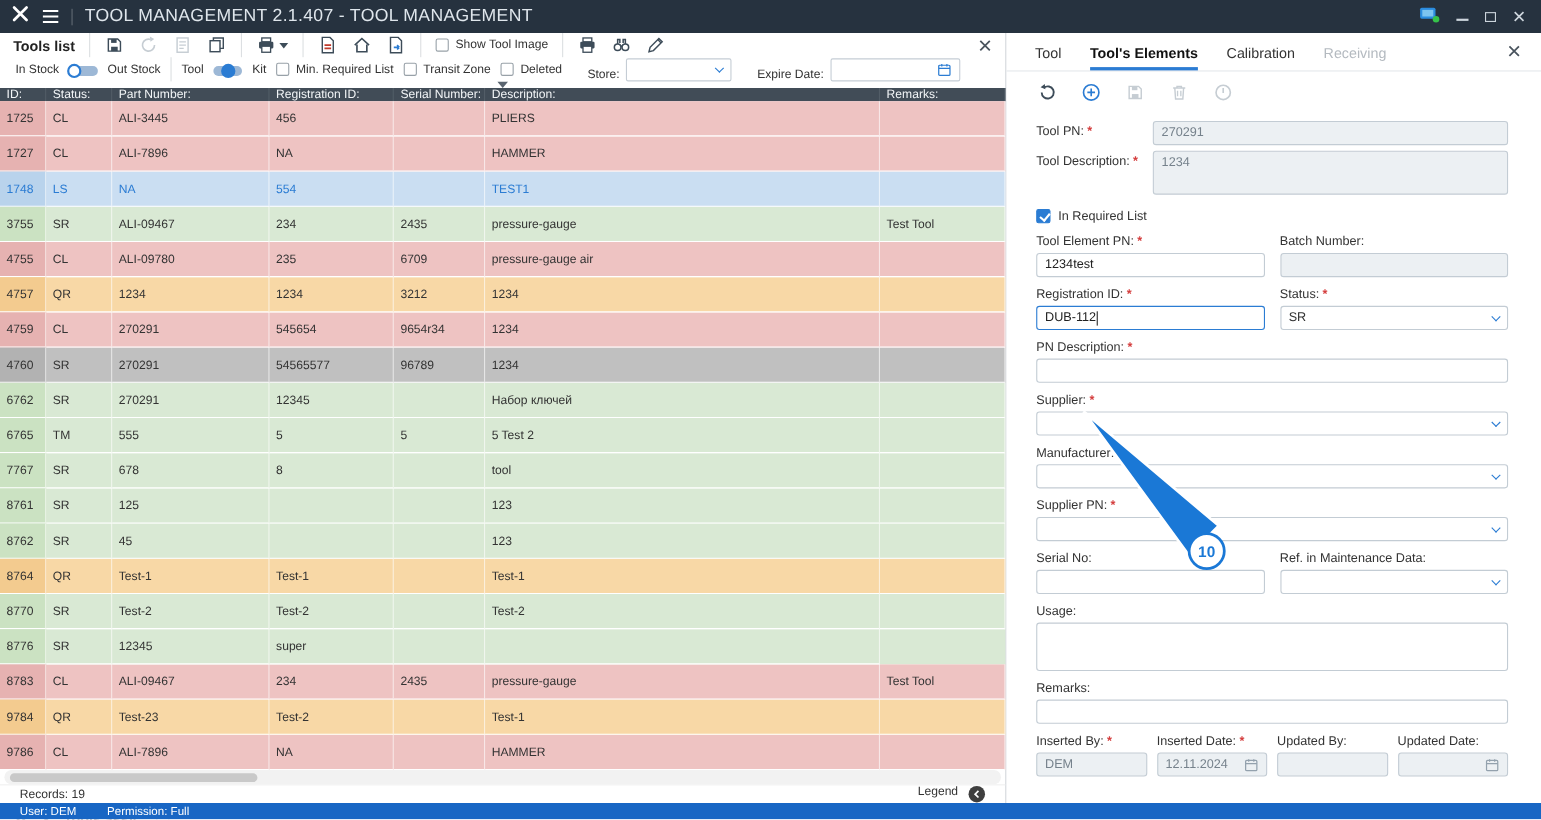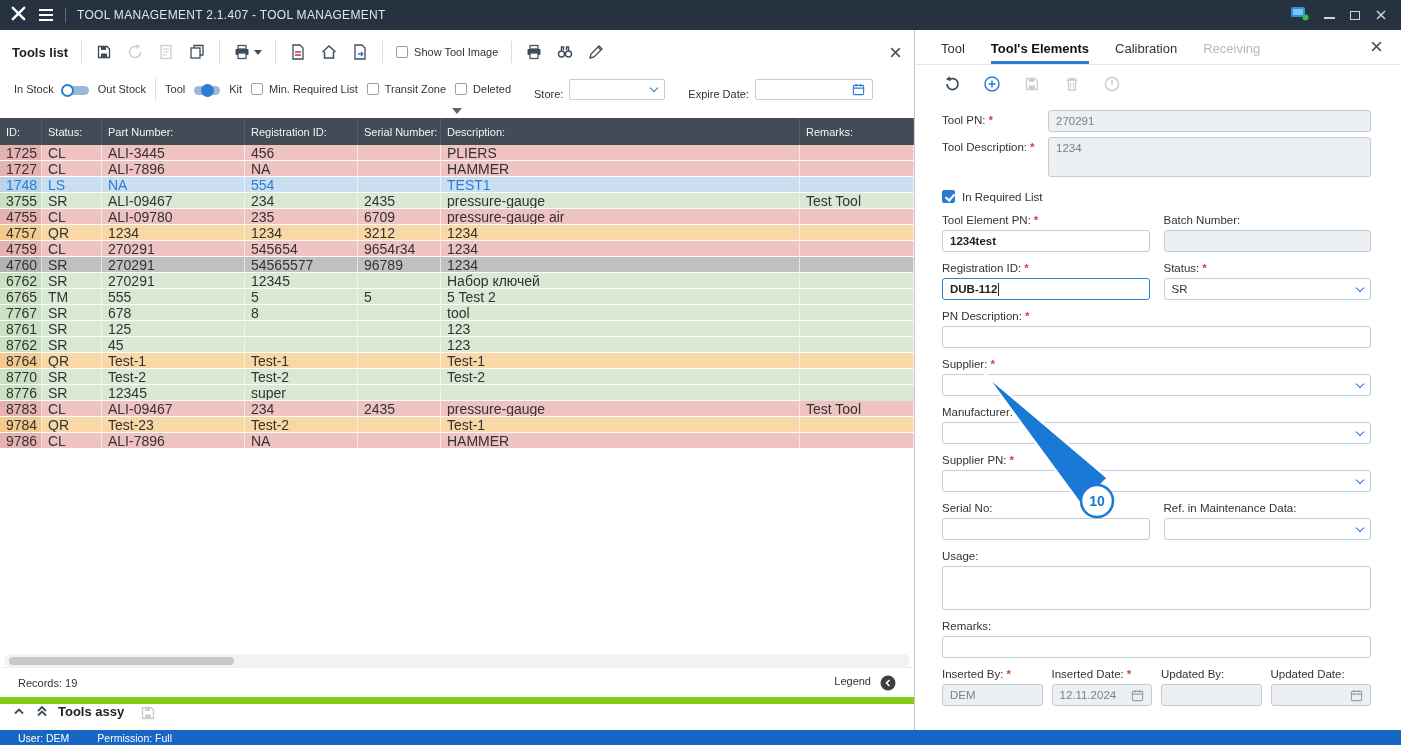--- a/index.html
+++ b/index.html
@@ -3,21 +3,21 @@
 <meta charset="utf-8">
 <style>
 *{box-sizing:border-box;margin:0;padding:0}
 html,body{width:1401px;height:745px}
 body{font-family:"Liberation Sans","DejaVu Sans",sans-serif;overflow:hidden;background:#fff}
 .page{position:relative;width:1401px;height:745px;overflow:hidden;background:#fff}
 
 
 .titlebar{position:absolute;top:0;left:0;right:0;height:30px;background:#26323f;display:flex;align-items:center;color:#e9eef3;padding:0 10px;gap:11px}
 .tb-sep{width:1px;height:15px;background:rgba(255,255,255,.28)}
-.tb-title{font-size:12px;letter-spacing:.3px;color:#dfe6ec}
+.tb-title{font-size:16px;letter-spacing:.3px;color:#dfe6ec}
 .tb-right{margin-left:auto;display:flex;align-items:center;gap:15px;padding-right:4px}
 .win-min{width:11px;height:2px;background:#cdd5dc;margin-top:6px}
 .win-max{width:10px;height:9px;border:1.5px solid #cdd5dc}
 .x-ic{color:#cdd5dc;display:block}
 
 
 .main{position:absolute;top:30px;bottom:15px;left:0;right:0;display:flex}
 .left{width:915px;display:flex;flex-direction:column;border-right:1px solid #c7ccd1;background:#fff}
 .right{flex:1;background:#fff;display:flex;flex-direction:column;position:relative}
 
@@ -50,21 +50,21 @@
 .cal.blue{color:#2b7cd3}
 .cal.gray{color:#93a1ad}
 
 
 .collapse-strip{height:14px;display:flex;align-items:center;justify-content:center}
 
 
 .thead,.trow{display:grid;grid-template-columns:42px 60px 143px 113px 83px 359px 1fr}
 .thead{background:#414c57;height:27px}
 .th{display:flex;align-items:center;padding-left:6px;font-size:11px;color:#f2f5f7;border-right:1px solid #525d67;white-space:nowrap;overflow:hidden}
-.trow{height:16px;font-size:14px;color:#333}
+.trow{height:32px;font-size:11px;color:#333}
 .td{display:flex;align-items:center;padding-left:6px;white-space:nowrap;overflow:hidden;border-right:1px solid rgba(255,255,255,.6);border-bottom:1px solid #fff}
 .trow.red{background:#eec3c2}.trow.red .c0{background:#e6b2b1}
 .trow.blue{background:#cadef2}.trow.blue .c0{background:#b9d3ec}
 .trow.green{background:#d9e9d4}.trow.green .c0{background:#cbe2c2}
 .trow.orange{background:#f8d8a6}.trow.orange .c0{background:#f3cb8f}
 .trow.selected{background:#c0c0c0}.trow.selected .c0{background:#b2b2b2}
 .filler{flex:1;background:#fff}
 .hscroll{height:13px;margin:0 4px;background:#f2f2f2;border-radius:7px;position:relative;flex:none}
 .hthumb{position:absolute;left:5px;top:2.5px;width:225px;height:8px;background:#c9c9c9;border-radius:4px}
 .lp-footer{height:30px;display:flex;align-items:center;padding:0 18px;font-size:11px;color:#333;border-top:1px solid #efefef}
@@ -82,21 +82,21 @@
 .blue{color:#2b7cd3}
 .form{flex:1;padding:2px 30px 0 27px;font-size:11.5px;color:#333;overflow:hidden}
 .lbl{margin:10px 0 4px;font-size:11.5px;white-space:nowrap}
 .req{color:#d43c3c;margin-left:3px;font-weight:bold}
 .fld{height:22px;border:1px solid #c3ccd4;border-radius:3px;background:#fff;display:flex;align-items:center;padding:0 7px;font-size:11.5px;color:#333;width:100%;font-family:inherit}
 input.fld{display:block;line-height:20px;outline:none}
 textarea.fld{resize:none;display:block;padding-top:4px;outline:none}
 .t-desc{height:40px}
 .t-usage{height:44px}
 .ro{background:#ecf0f3;color:#76828c}
-.bold{font-weight:bold;color:#222}
+.bold{font-weight:normal;color:#222}
 .focus{border:1.5px solid #2b7cd3}
 .side-row{display:flex;margin-top:5px}
 .side-lbl{width:106px;padding-top:4px;flex:none;white-space:nowrap}
 .side-row .fld{flex:1}
 .row2{display:flex;gap:14px}
 .row2>.col{flex:1;min-width:0}
 .row4{display:flex;gap:9px}
 .row4>.col{flex:1;min-width:0}
 .cbrow{display:flex;align-items:center;gap:7px;margin:13px 0 1px}
 .cb-blue{width:13px;height:13px;background:#2b7cd3;border:1px solid #2b7cd3;border-radius:2px;position:relative;flex:none}

